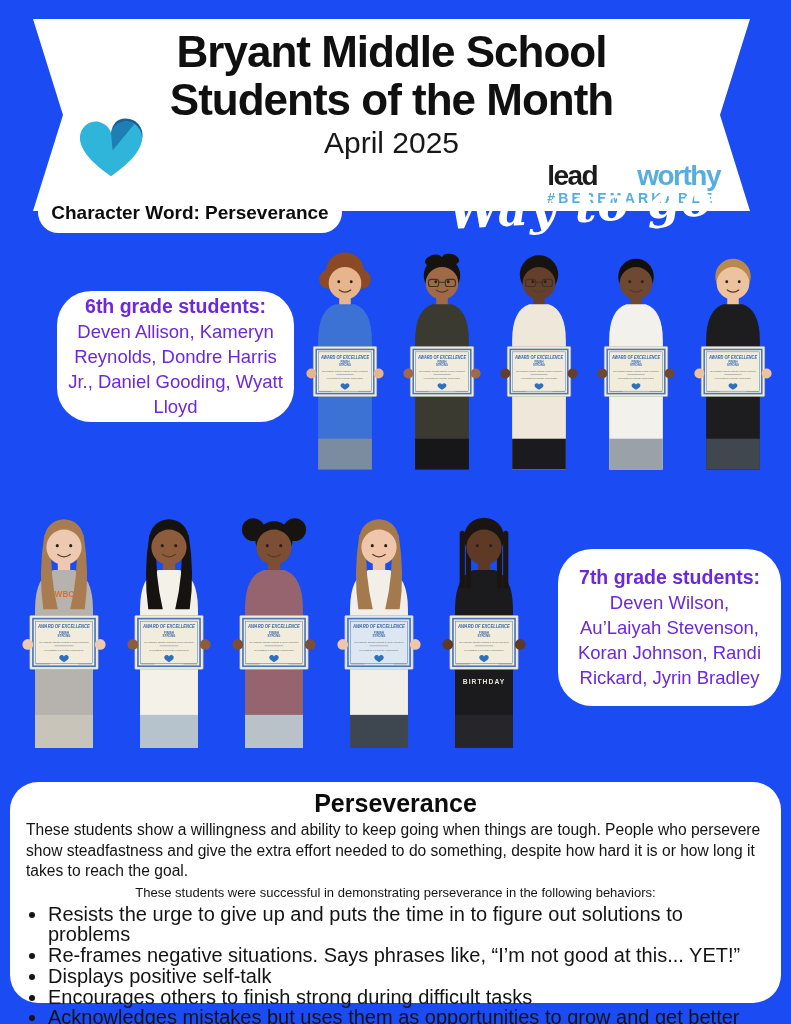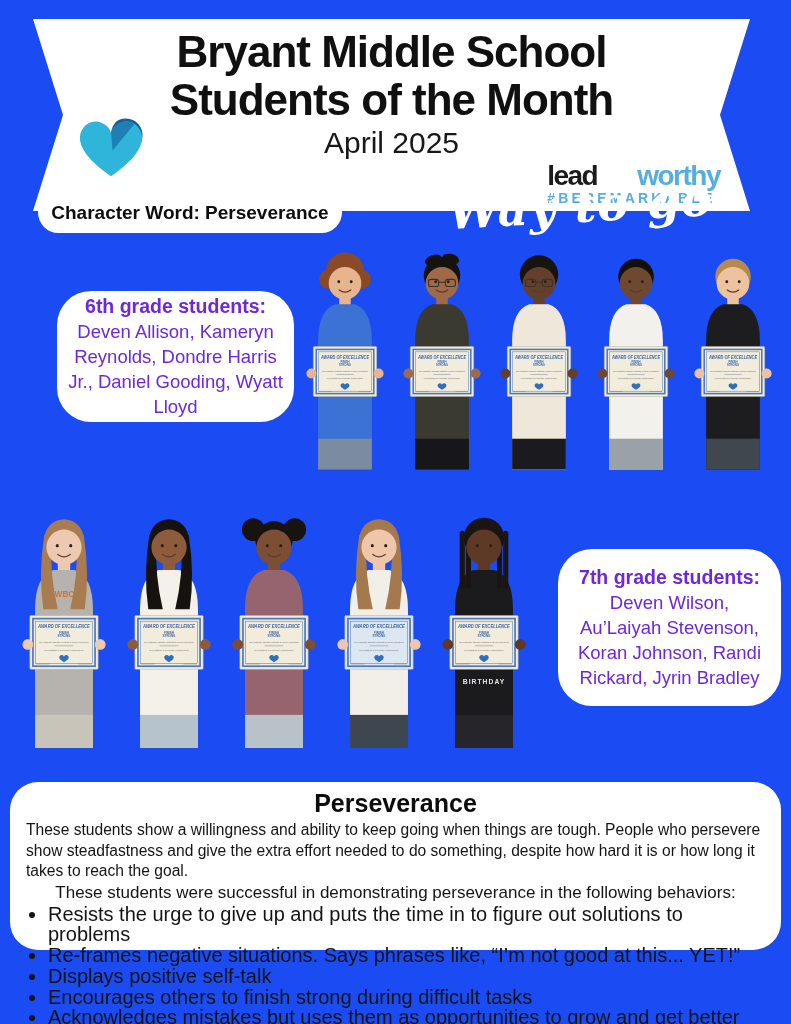--- a/index.html
+++ b/index.html
@@ -56,27 +56,27 @@
   .grade-box .gb-names{font-size:18.5px;line-height:25px;}
   .grade6{left:57px;top:291px;width:237px;height:131px;}
   .grade7{left:558px;top:549px;width:223px;height:157px;}
   
   .photo-row{position:absolute;display:flex;align-items:flex-end;overflow:hidden;}
   .row1{left:297px;top:250px;width:486px;height:220px;gap:1px;}
   .row2{left:12px;top:512px;width:532px;height:236px;gap:1px;}
   .photo-row svg{flex:0 0 auto;display:block;}
   
   .footer{
-    position:absolute;left:10px;top:782px;width:771px;height:168px;
+    position:absolute;left:10px;top:782px;width:771px;height:221px;
     background:var(--footer_bg,#fff);border-radius:28px;
     box-sizing:border-box;padding:7px 14px 0 14px;color:#141414;
   }
   .footer h2{margin:0;text-align:center;font-size:25px;line-height:29px;color:#0c0c0c;}
   .footer .para{text-align:left;font-size:15.6px;line-height:20.5px;margin:2px 2px 0 2px;}
-  .footer .intro{text-align:center;font-size:17px;line-height:21px;margin:0;}
+  .footer .intro{text-align:center;font-size:13px;line-height:21px;margin:0;}
   .footer ul{margin:1px 0 0 6px;padding-left:18px;}
   .footer li{font-size:20px;line-height:20.8px;}
 </style>
 </head>
 <body>
 
 <div class="page">
 
   <div class="banner">
     <div class="banner-title">

